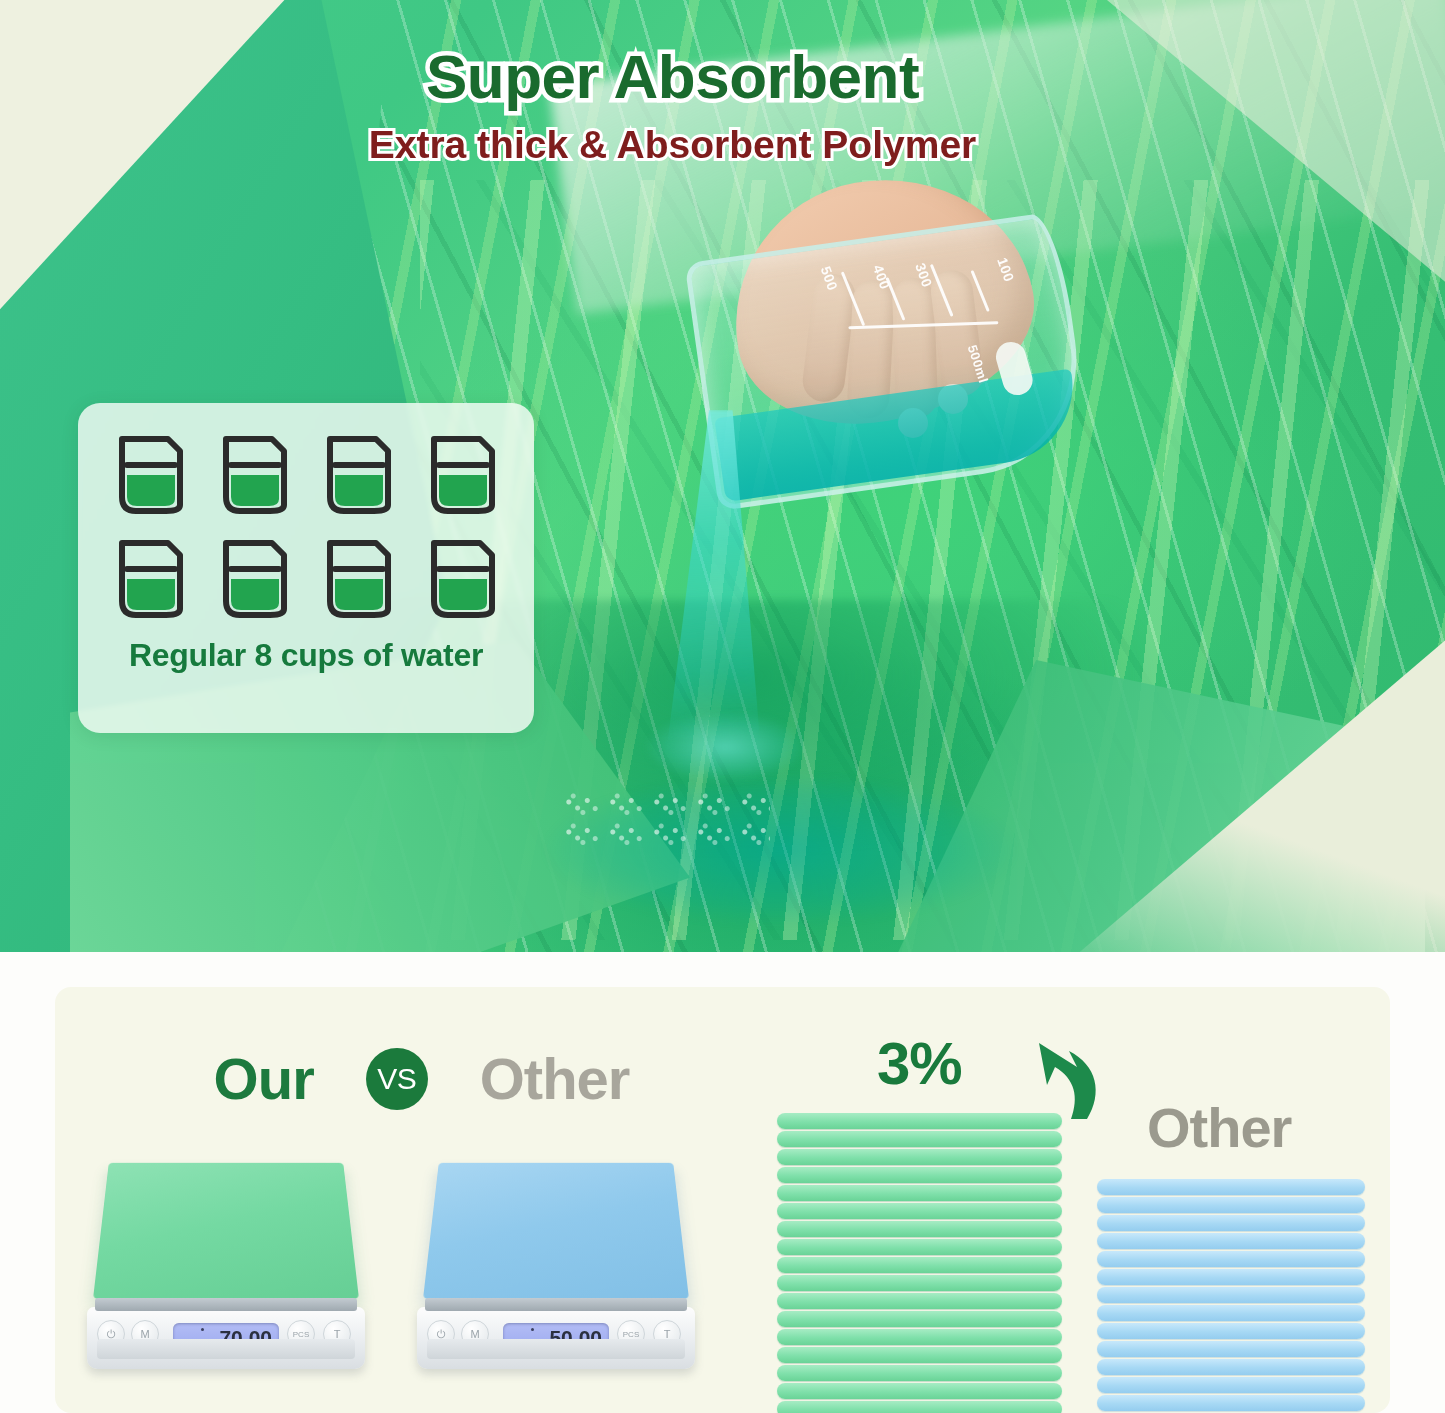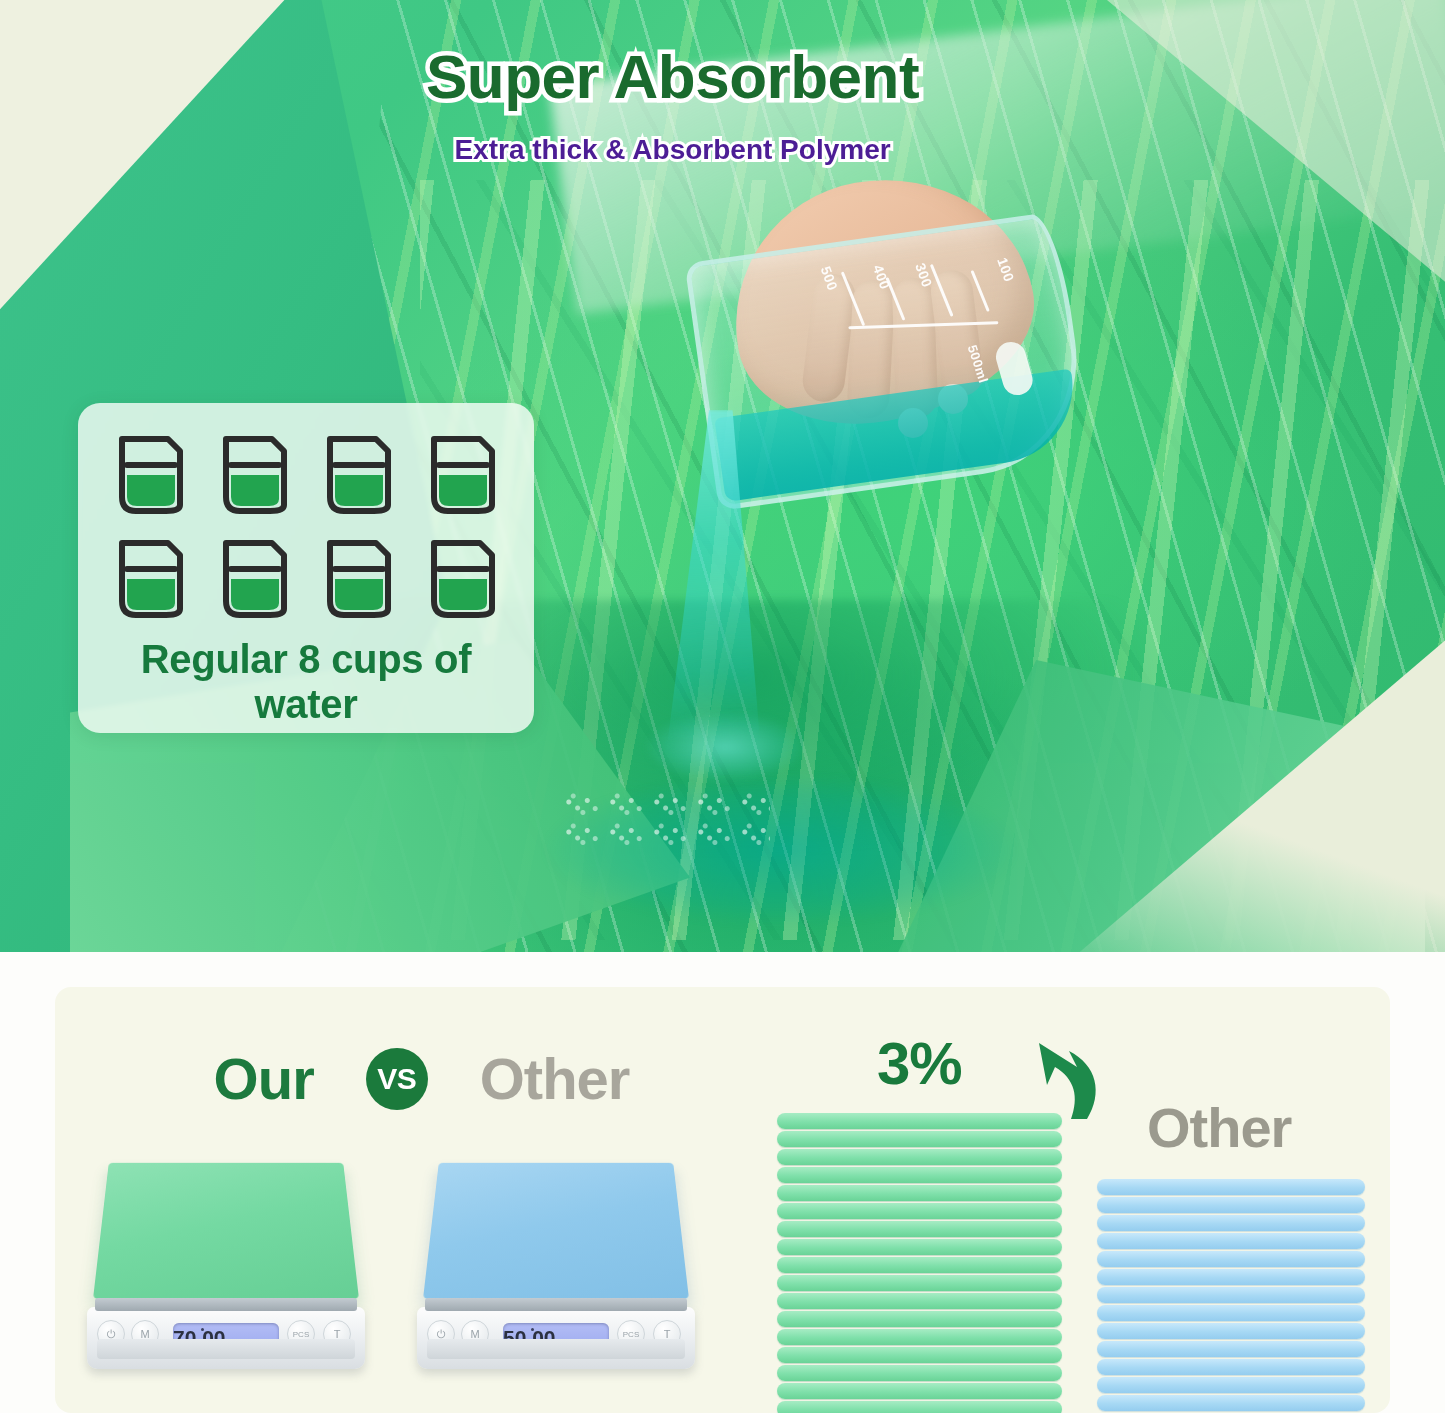--- a/index.html
+++ b/index.html
@@ -137,22 +137,22 @@
   }
   .headline {
     font-size:62px; font-weight:bold; line-height:1.06;
     color:#1a6b2e; letter-spacing:-.5px;
     -webkit-text-stroke:9px #ffffff;
     paint-order:stroke fill;
     text-shadow:0 2px 3px rgba(255,255,255,.55);
   }
   .headline .l2 { display:block; }
   .subhead {
-    margin-top:24px;
-    font-size:28px; font-weight:bold; color:#4c1d95;
+    margin-top:13px;
+    font-size:39px; font-weight:bold; color:#7f1d1d;
     -webkit-text-stroke:6px #ffffff;
     paint-order:stroke fill;
   }
 
   
   .beaker-scene { position:absolute; left:700px; top:232px; width:400px; height:300px; z-index:12; }
   .hand {
     position:absolute; left:32px; top:-52px; width:300px; height:240px;
     background:linear-gradient(160deg,#f2cdb0 0%,#e8bb9b 45%,#dcae8e 100%);
     border-radius:48% 52% 55% 45% / 60% 58% 42% 40%;
@@ -220,21 +220,21 @@
     z-index:15;
     padding:26px 26px 0 26px;
   }
   .cups-grid {
     display:grid; grid-template-columns:repeat(4,1fr);
     gap:14px 12px; justify-items:center;
   }
   .beaker-icon { width:72px; height:90px; }
   .cups-caption {
     margin-top:14px; text-align:center;
-    font-size:40px; font-weight:bold; color:#167a3d; letter-spacing:-.3px;
+    font-size:32px; font-weight:bold; color:#167a3d; letter-spacing:-.3px;
   }
 
   
   .bottom {
     position:absolute; left:0; top:952px; width:1445px; height:461px;
     background:#fdfdfb;
   }
   .panel {
     position:absolute; top:35px; height:426px;
     background:#f6f7e9; border-radius:16px; overflow:hidden;
@@ -246,21 +246,21 @@
   .vs-row {
     position:absolute; left:0; top:58px; width:100%;
     display:flex; align-items:center; justify-content:center; gap:52px;
   }
   .lbl-our  { font-size:58px; font-weight:bold; color:#1d7a3e; letter-spacing:-1px; }
   .lbl-other{ font-size:58px; font-weight:bold; color:#a8a69c; letter-spacing:-1px; }
   .vs-badge {
     width:62px; height:62px; border-radius:50%;
     background:#1b7a3c; color:#ffffff;
     display:flex; align-items:center; justify-content:center;
-    font-size:30px; font-weight:bold; letter-spacing:-.5px;
+    font-size:30px; font-weight:normal; letter-spacing:-.5px;
   }
   .scale { position:absolute; bottom:18px; width:278px; height:278px; }
   .scale-left  { left:32px; }
   .scale-right { left:362px; }
   .scale-pad {
     position:absolute; left:6px; top:10px; width:266px; height:172px;
     border-radius:5px;
     transform:perspective(560px) rotateX(26deg);
     transform-origin:bottom center;
   }
@@ -281,21 +281,21 @@
   }
   .scale-base {
     position:absolute; left:10px; bottom:10px; width:258px; height:20px;
     background:linear-gradient(180deg,#e6eaed,#cfd5d9);
     border-radius:4px;
   }
   .lcd {
     position:absolute; left:86px; top:16px; width:106px; height:30px;
     background:linear-gradient(180deg,#b3bdf5,#9aa8ef);
     border-radius:6px;
-    display:flex; align-items:center; justify-content:flex-start;
+    display:flex; align-items:center; justify-content:flex-end;
     padding-right:7px;
     font-size:21px; font-weight:bold; color:#2b3040;
     font-family:"Liberation Sans", sans-serif;
     box-shadow:inset 0 1px 3px rgba(40,50,100,.38);
   }
   .lcd-dot { position:absolute; left:28px; top:5px; width:3px; height:3px; background:#3a4060; border-radius:50%; }
   .btn-row { position:absolute; left:8px; top:13px; width:262px; height:40px; }
   .sbtn {
     position:absolute; width:28px; height:28px; border-radius:50%;
     background:radial-gradient(circle at 36% 30%,#ffffff,#e2e7ea);

